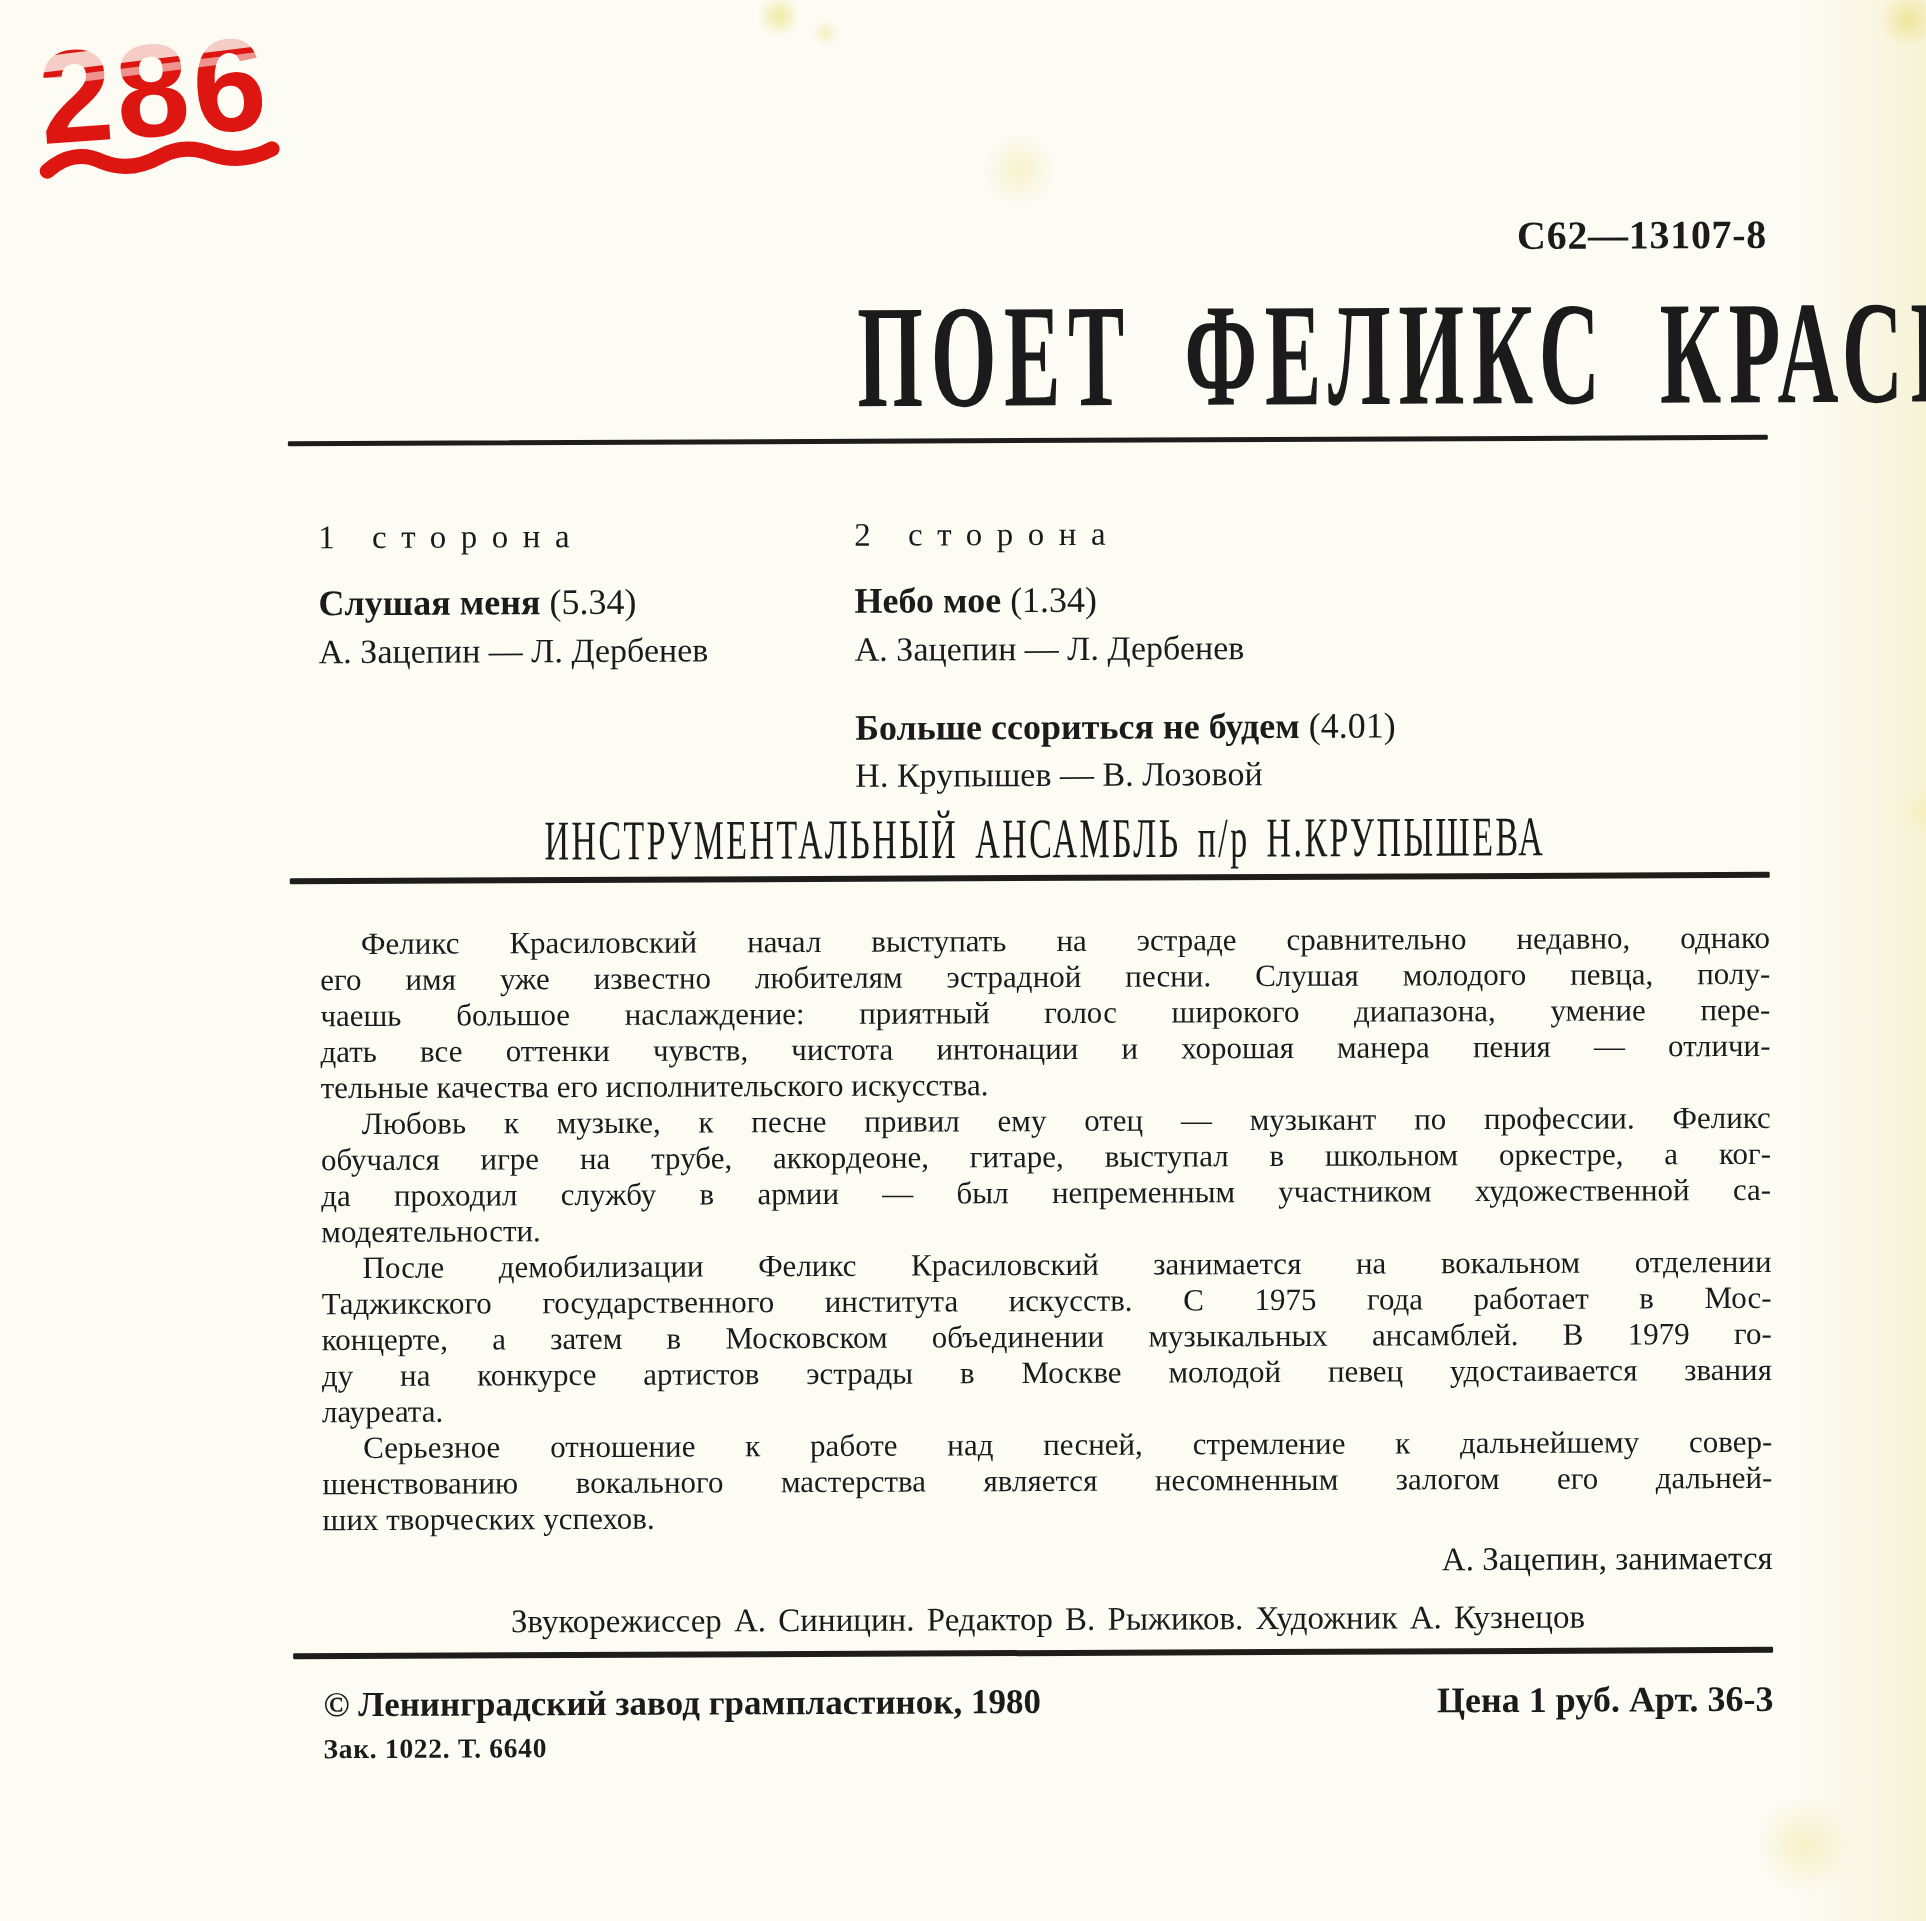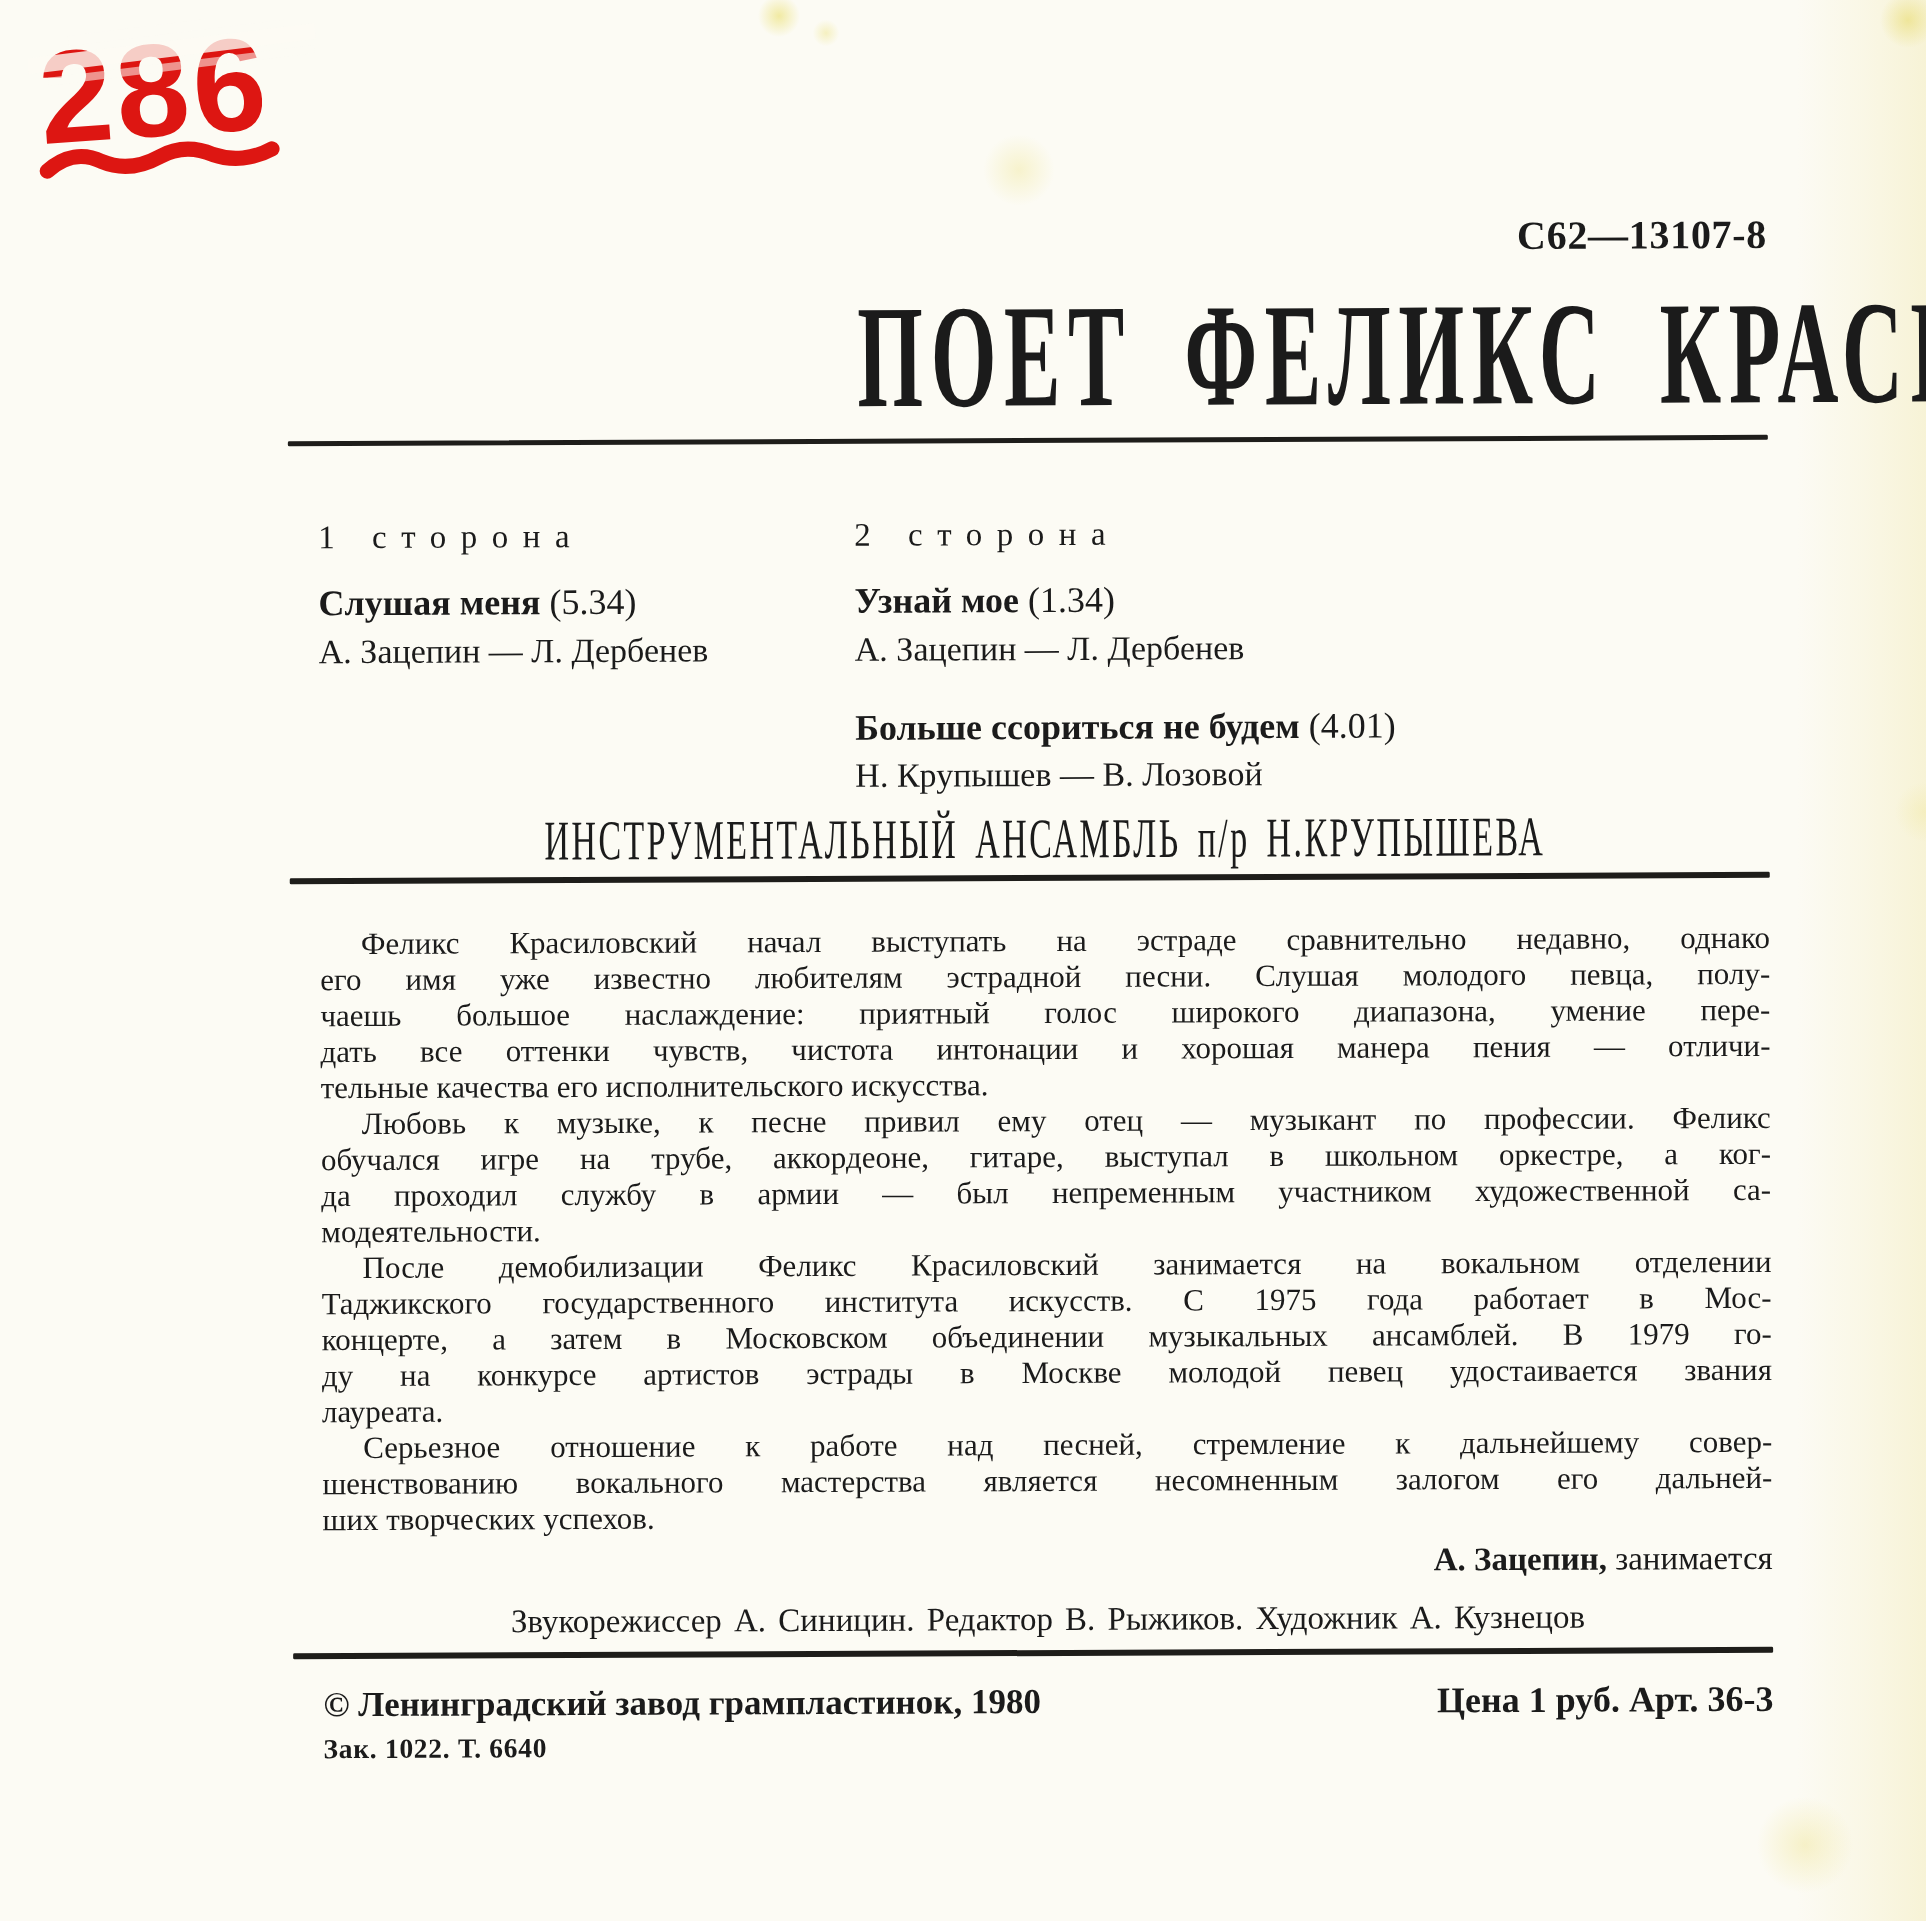--- a/index.html
+++ b/index.html
@@ -103,21 +103,21 @@
     text-align-last:justify;
     white-space:normal;
   }
   .jline.pl-first{text-indent:41px;}
   .jline.pl-last{text-align:left;text-align-last:left;}
   .signature{
     margin-top:7.2px;
     text-align:right;
     font-size:33px;line-height:38px;
   }
-  .signature-name{font-weight:bold;}
+  .signature-name{font-weight:normal;}
   .credits{
     margin-top:20px;
     text-align:center;
     font-size:33px;line-height:38px;
     word-spacing:0.12em;
   }
   .footer-rule{margin-top:11.6px;height:5.8px;}
   .footer{
     margin-top:25px;
     display:flex;
@@ -158,21 +158,21 @@
       <div class="side">
           <div class="side-heading">1 сторона</div>
           <div class="track">
             <div class="track-title"><span>Слушая меня</span> <span class="track-duration">(5.34)</span></div>
             <div class="track-authors">А. Зацепин — Л. Дербенев</div>
           </div>
         </div>
       <div class="side">
           <div class="side-heading">2 сторона</div>
           <div class="track">
-            <div class="track-title"><span>Узнай мое</span> <span class="track-duration">(1.34)</span></div>
+            <div class="track-title"><span>Небо мое</span> <span class="track-duration">(1.34)</span></div>
             <div class="track-authors">А. Зацепин — Л. Дербенев</div>
           </div>
           <div class="track gap">
             <div class="track-title"><span>Больше ссориться не будем</span> <span class="track-duration">(4.01)</span></div>
             <div class="track-authors">Н. Крупышев — В. Лозовой</div>
           </div>
         </div>
     </div>
 
     <div class="ensemble">

